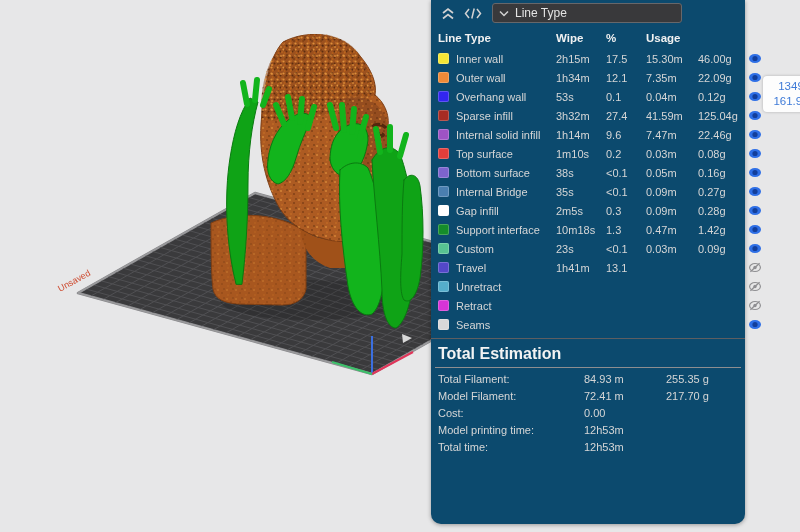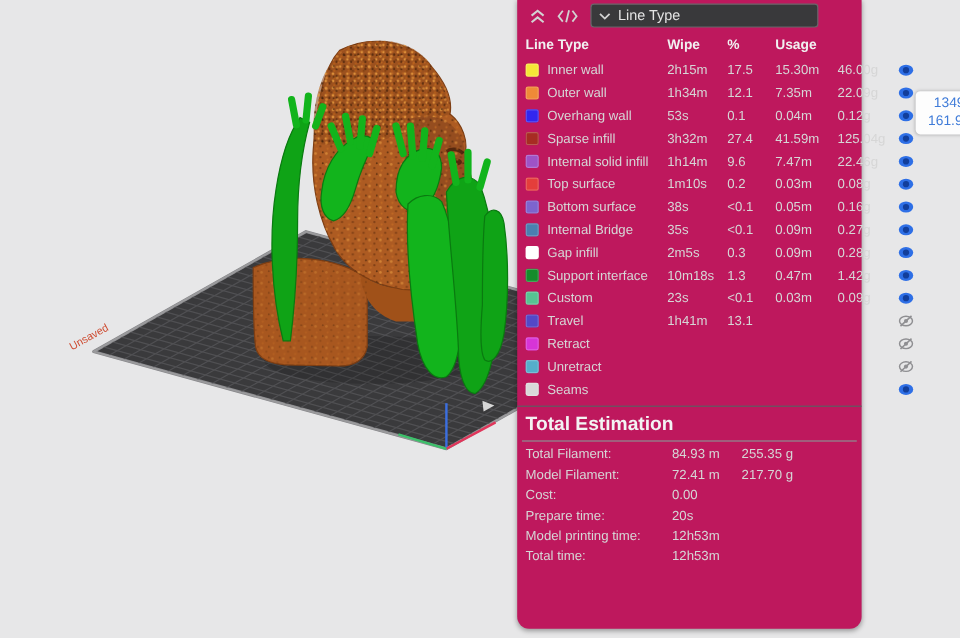--- a/index.html
+++ b/index.html
@@ -1,40 +1,40 @@
 <!DOCTYPE html>
 <html><head>
 <meta charset="utf-8">
 <style>
   html,body{margin:0;padding:0;background:#cfcfcf;}
   .screen{position:relative;width:800px;height:532px;overflow:hidden;background:#E7E7E8;
           font-family:"Liberation Sans",sans-serif;}
   .viewport{position:absolute;left:0;top:0;width:800px;height:532px;}
   
-  .panel{position:absolute;left:431px;top:0;width:287px;height:524px;background:#be185d;
+  .panel{position:absolute;left:431px;top:0;width:314px;height:524px;background:#0c4a6e;
          border-radius:0 0 10px 10px;color:#D6D6D6;font-size:11px;
          box-shadow:0 1px 4px rgba(0,0,0,.35);z-index:5;}
   .panel-toolbar{display:flex;align-items:center;height:26px;padding:0 6px;gap:3px;}
   .icon-btn{width:22px;height:20px;display:flex;align-items:center;justify-content:center;
             color:#D2D2D2;font-size:12px;font-weight:bold;cursor:pointer;}
   .dropdown{margin-left:5px;width:176px;height:18px;background:#39393B;border:1px solid #67676A;
             border-radius:3px;display:flex;align-items:center;padding:0 6px;gap:6px;
             color:#E4E4E4;font-size:12px;cursor:pointer;}
   .legend-head,.legend-row{display:grid;grid-template-columns:18px 100px 50px 40px 52px 50px 1fr;
             align-items:center;padding:0 4px 0 7px;height:19px;}
   .legend-head{font-weight:bold;color:#F1F1F1;height:23px;font-size:11.5px;}
   .col-linetype{grid-column:1/3;}
   .col-usage{grid-column:5/7;}
   .swatch{width:11px;height:11px;border-radius:2px;box-shadow:inset 0 0 0 1px rgba(255,255,255,.22);}
   .cell{white-space:nowrap;overflow:hidden;}
   .eye{grid-column:7;justify-self:end;padding-right:3px;display:flex;cursor:pointer;}
   .divider{height:1px;background:#5E5E61;margin:4px 0 2px;}
   .total-title{font-weight:bold;font-size:16px;color:#F3F3F3;padding:4px 7px 4px;}
   .total-divider{height:1px;background:#8E8E90;margin:0 4px 2px;}
-  .total-row{display:grid;grid-template-columns:122px 58px 1fr;padding:0 7px;height:17px;align-items:center;}
+  .total-row{display:grid;grid-template-columns:122px 58px 1fr;padding:0 7px;height:17px;align-items:center;gap:24px;}
   
   .layer-tooltip{position:absolute;left:763px;top:76px;width:48px;background:#FDFDFD;border-radius:4px;
                  padding:3px 4px;color:#3F7BD8;font-size:11.5px;line-height:15px;text-align:center;
                  box-shadow:0 0 3px rgba(0,0,0,.25);z-index:6;}
 </style>
 </head>
 <body>
 
 <div class="screen">
 
@@ -380,38 +380,38 @@
     <span class="eye">
             <svg width="14" height="11" viewBox="0 0 14 11">
               <ellipse cx="7" cy="5.5" rx="5.4" ry="4" fill="none" stroke="#8F8F92" stroke-width="1.2"></ellipse>
               <circle cx="7" cy="5.5" r="1.7" fill="#8F8F92"></circle>
               <line x1="2.4" y1="9.8" x2="11.6" y2="1.2" stroke="#8F8F92" stroke-width="1.3"></line>
             </svg>
           </span>
   </div>
 
   <div class="legend-row">
-    <span class="swatch" style="background: rgb(215, 52, 215);"></span>
-    <span class="cell r-label">Retract</span>
+    <span class="swatch" style="background: rgb(85, 174, 203);"></span>
+    <span class="cell r-label">Unretract</span>
     <span class="cell r-time"></span>
     <span class="cell r-pct"></span>
     <span class="cell r-len"></span>
     <span class="cell r-weight"></span>
     <span class="eye">
             <svg width="14" height="11" viewBox="0 0 14 11">
               <ellipse cx="7" cy="5.5" rx="5.4" ry="4" fill="none" stroke="#8F8F92" stroke-width="1.2"></ellipse>
               <circle cx="7" cy="5.5" r="1.7" fill="#8F8F92"></circle>
               <line x1="2.4" y1="9.8" x2="11.6" y2="1.2" stroke="#8F8F92" stroke-width="1.3"></line>
             </svg>
           </span>
   </div>
 
   <div class="legend-row">
-    <span class="swatch" style="background: rgb(85, 174, 203);"></span>
-    <span class="cell r-label">Unretract</span>
+    <span class="swatch" style="background: rgb(215, 52, 215);"></span>
+    <span class="cell r-label">Retract</span>
     <span class="cell r-time"></span>
     <span class="cell r-pct"></span>
     <span class="cell r-len"></span>
     <span class="cell r-weight"></span>
     <span class="eye">
             <svg width="14" height="11" viewBox="0 0 14 11">
               <ellipse cx="7" cy="5.5" rx="5.4" ry="4" fill="none" stroke="#8F8F92" stroke-width="1.2"></ellipse>
               <circle cx="7" cy="5.5" r="1.7" fill="#8F8F92"></circle>
               <line x1="2.4" y1="9.8" x2="11.6" y2="1.2" stroke="#8F8F92" stroke-width="1.3"></line>
             </svg>
@@ -450,25 +450,20 @@
     <span class="cell t-v1">72.41 m</span>
     <span class="cell t-v2">217.70 g</span>
   </div>
 
   <div class="total-row">
     <span class="cell t-label">Cost:</span>
     <span class="cell t-v1">0.00</span>
     <span class="cell t-v2"></span>
   </div>
 
-  <div class="total-row">
-    <span class="cell t-label">Prepare time:</span>
-    <span class="cell t-v1">20s</span>
-    <span class="cell t-v2"></span>
-  </div>
 
   <div class="total-row">
     <span class="cell t-label">Model printing time:</span>
     <span class="cell t-v1">12h53m</span>
     <span class="cell t-v2"></span>
   </div>
 
   <div class="total-row">
     <span class="cell t-label">Total time:</span>
     <span class="cell t-v1">12h53m</span>

